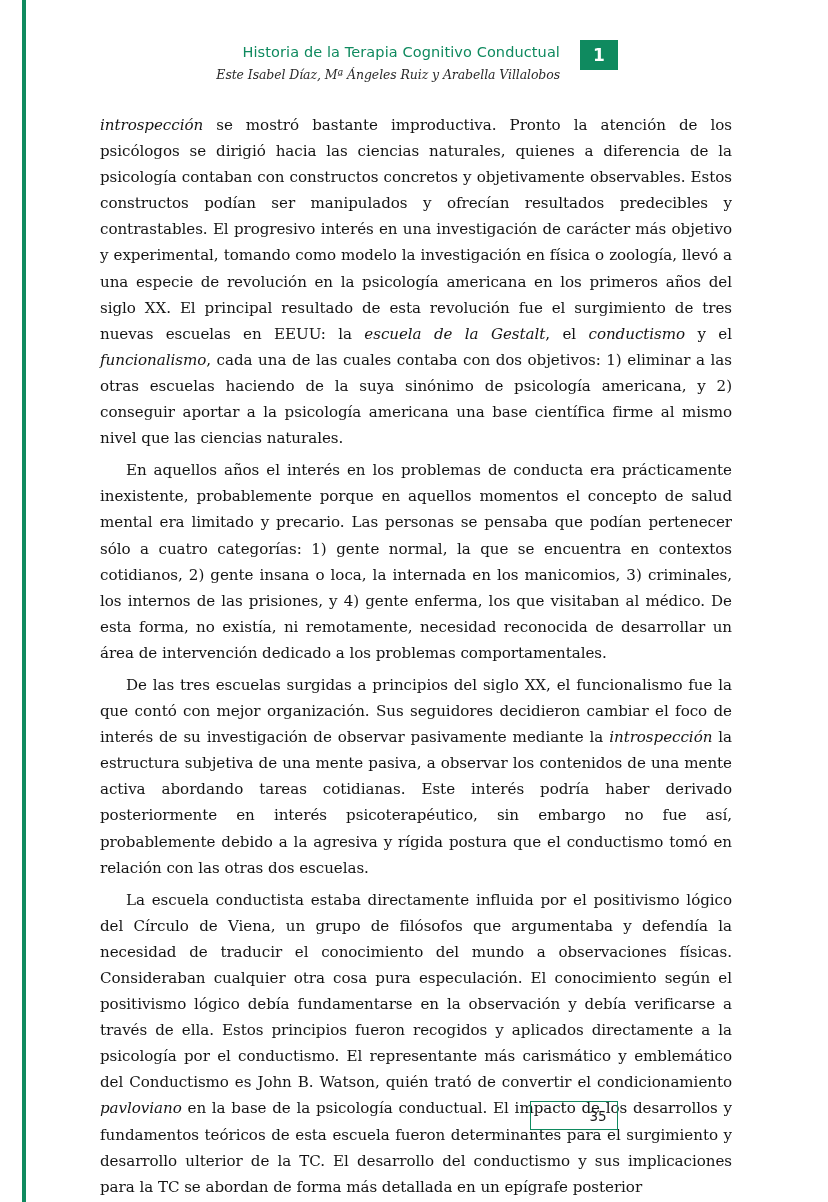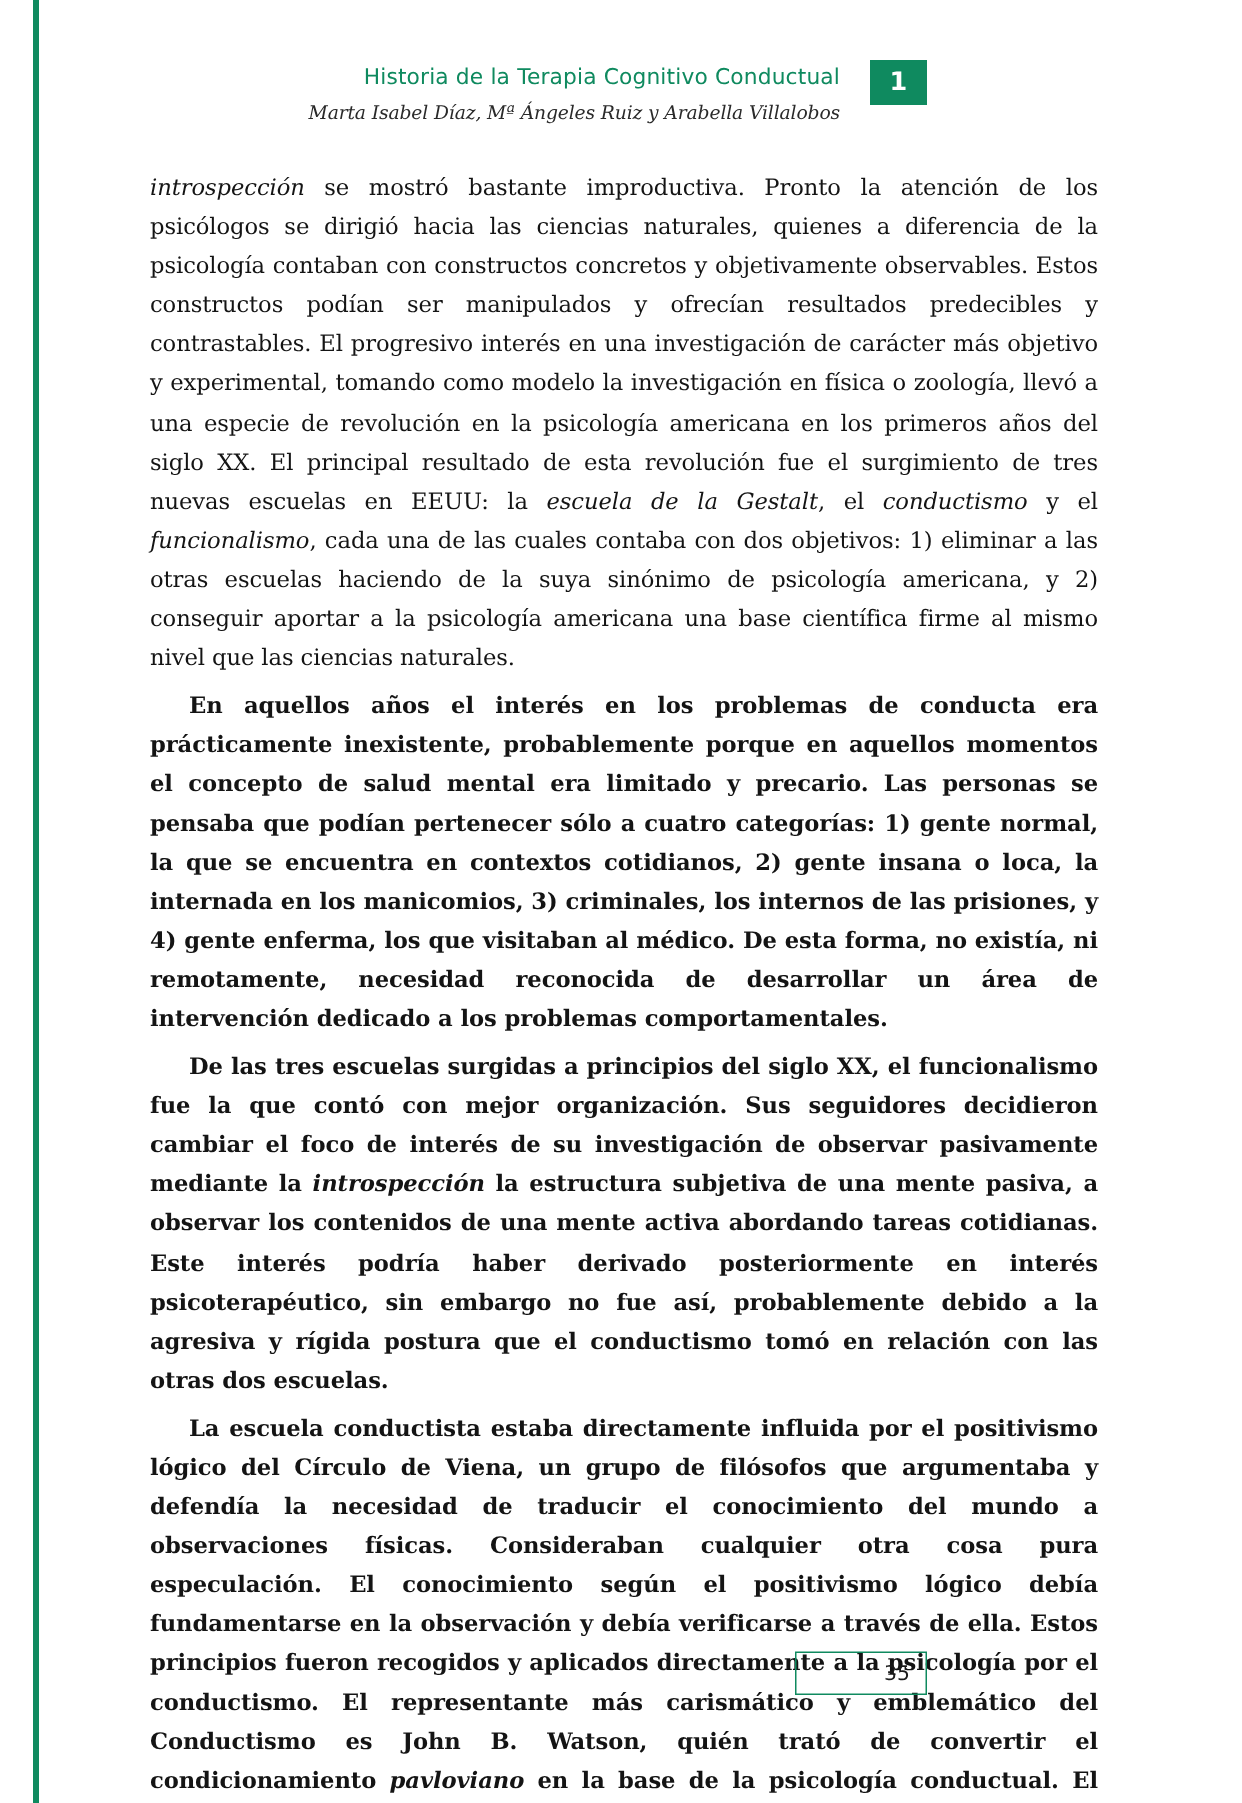--- a/index.html
+++ b/index.html
@@ -86,21 +86,20 @@
     font-family: "DejaVu Serif", serif;
     font-size: 15.1px;
     line-height: 26.1px;
     text-align: justify;
     text-justify: inter-word;
     color: #141414;
     letter-spacing: -0.05px;
   }
   .content p.indent {
     text-indent: 26px;
-    font-weight: bold;
   }
   .content p + p {
     margin-top: 6px;
   }
   .content i {
     font-style: italic;
     margin-top: 23px;
   }
 
   
@@ -122,21 +121,21 @@
 </style>
 </head>
 <body>
 
 <div class="page">
 
   <div class="left-rule"></div>
 
   <div class="header">
     <div class="header-title">Historia de la Terapia Cognitivo Conductual</div>
-    <div class="header-authors">Marta Isabel Díaz, Mª Ángeles Ruiz y Arabella Villalobos</div>
+    <div class="header-authors">Este Isabel Díaz, Mª Ángeles Ruiz y Arabella Villalobos</div>
     <div class="chapter-badge">1</div>
   </div>
 
   <div class="content" id="content">
       <p><i>introspección</i> se mostró bastante improductiva. Pronto la atención de los psicólogos se dirigió hacia las ciencias naturales, quienes a diferencia de la psicología contaban con constructos concretos y objetivamente observables. Estos constructos podían ser manipulados y ofrecían resultados predecibles y contrastables. El progresivo interés en una investigación de carácter más objetivo y experimental, tomando como modelo la investigación en física o zoología, llevó a una especie de revolución en la psicología americana en los primeros años del siglo XX. El principal resultado de esta revolución fue el surgimiento de tres nuevas escuelas en EEUU: la <i>escuela de la Gestalt</i>, el <i>conductismo</i> y el <i>funcionalismo</i>, cada una de las cuales contaba con dos objetivos: 1) eliminar a las otras escuelas haciendo de la suya sinónimo de psicología americana, y 2) conseguir aportar a la psicología americana una base científica firme al mismo nivel que las ciencias naturales.</p>
       <p class="indent">En aquellos años el interés en los problemas de conducta era prácticamente inexistente, probablemente porque en aquellos momentos el concepto de salud mental era limitado y precario. Las personas se pensaba que podían pertenecer sólo a cuatro categorías: 1) gente normal, la que se encuentra en contextos cotidianos, 2) gente insana o loca, la internada en los manicomios, 3) criminales, los internos de las prisiones, y 4) gente enferma, los que visitaban al médico. De esta forma, no existía, ni remotamente, necesidad reconocida de desarrollar un área de intervención dedicado a los problemas comportamentales.</p>
       <p class="indent">De las tres escuelas surgidas a principios del siglo XX, el funcionalismo fue la que contó con mejor organización. Sus seguidores decidieron cambiar el foco de interés de su investigación de observar pasivamente mediante la <i>introspección</i> la estructura subjetiva de una mente pasiva, a observar los contenidos de una mente activa abordando tareas cotidianas. Este interés podría haber derivado posteriormente en interés psicoterapéutico, sin embargo no fue así, probablemente debido a la agresiva y rígida postura que el conductismo tomó en relación con las otras dos escuelas.</p>
       <p class="indent">La escuela conductista estaba directamente influida por el positivismo lógico del Círculo de Viena, un grupo de filósofos que argumentaba y defendía la necesidad de traducir el conocimiento del mundo a observaciones físicas. Consideraban cualquier otra cosa pura especulación. El conocimiento según el positivismo lógico debía fundamentarse en la observación y debía verificarse a través de ella. Estos principios fueron recogidos y aplicados directamente a la psicología por el conductismo. El representante más carismático y emblemático del Conductismo es John B. Watson, quién trató de convertir el condicionamiento <i>pavloviano</i> en la base de la psicología conductual. El impacto de los desarrollos y fundamentos teóricos de esta escuela fueron determinantes para el surgimiento y desarrollo ulterior de la TC. El desarrollo del conductismo y sus implicaciones para la TC se abordan de forma más detallada en un epígrafe posterior</p>
     </div>
 

